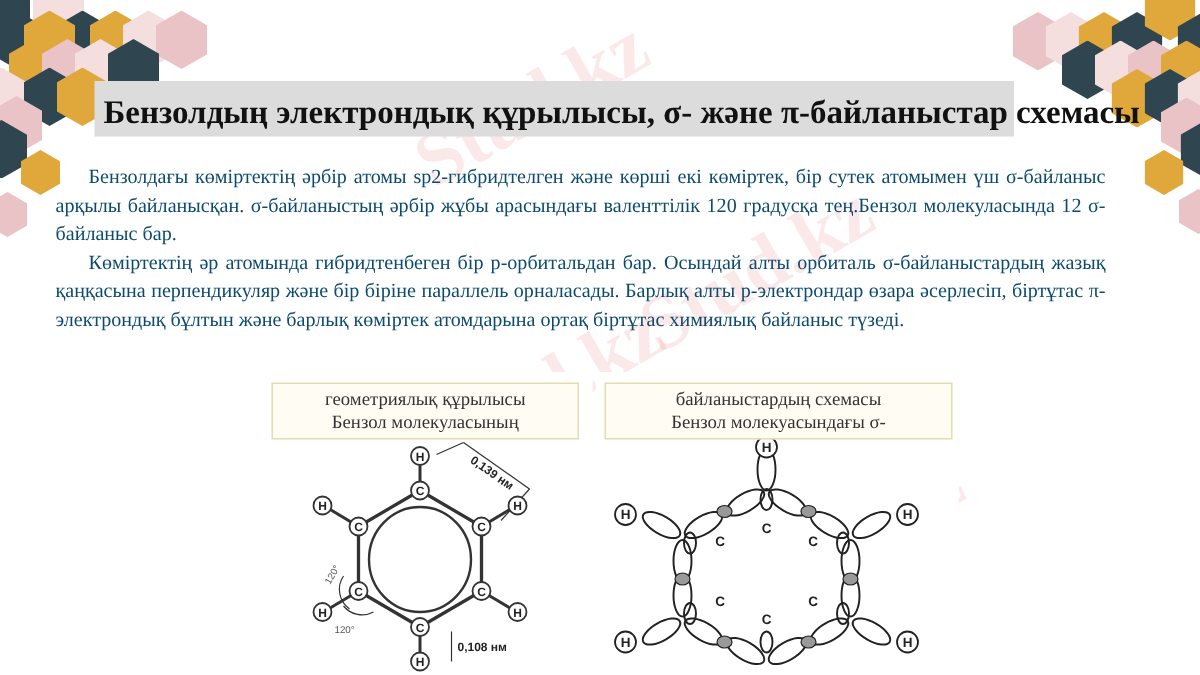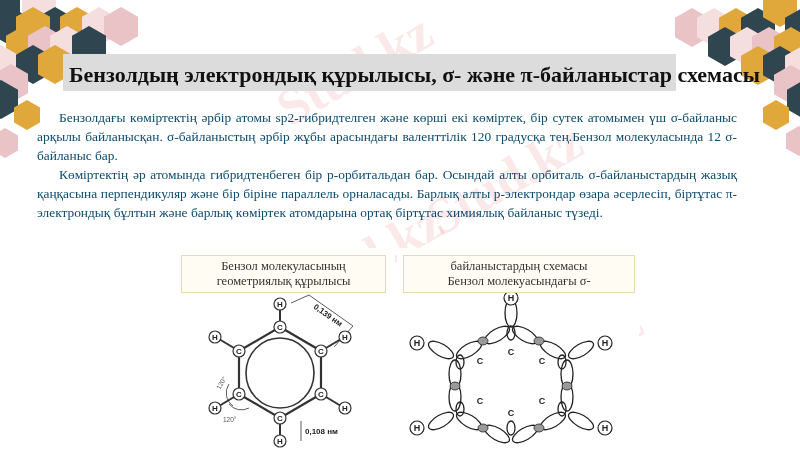--- a/index.html
+++ b/index.html
@@ -72,22 +72,22 @@
   <div class="title-text">Бензолдың электрондық құрылысы, σ- және π-байланыстар схемасы</div>
 </div>
 
 <div class="body-text">
   <p>Бензолдағы көміртектің әрбір атомы sp2-гибридтелген және көрші екі көміртек, бір сутек атомымен үш σ-байланыс арқылы байланысқан. σ-байланыстың әрбір жұбы арасындағы валенттілік 120 градусқа тең.Бензол молекуласында 12 σ-байланыс бар.</p>
   <p>Көміртектің әр атомында гибридтенбеген бір р-орбитальдан бар. Осындай алты орбиталь σ-байланыстардың жазық қаңқасына перпендикуляр және бір біріне параллель орналасады. Барлық алты р-электрондар өзара әсерлесіп, біртұтас π-электрондық бұлтын және барлық көміртек атомдарына ортақ біртұтас химиялық байланыс түзеді.</p>
 </div>
 
 <div class="figure fig-left">
   <div class="fig-label">
+    <div>геометриялық құрылысы</div>
     <div>Бензол молекуласының</div>
-    <div>геометриялық құрылысы</div>
   </div>
   <svg width="232" height="202">
     <g stroke="#333" stroke-width="2" fill="none">
 
       <polygon points="117,79 158,103 158,146 117,170 76,146 76,103" stroke-width="2.2"></polygon>
       <ellipse cx="117" cy="125" rx="34" ry="35" stroke-width="1.6"></ellipse>
 
       <line x1="117" y1="79" x2="117" y2="60"></line>
       <line x1="158" y1="103" x2="178" y2="91"></line>
       <line x1="158" y1="146" x2="178" y2="158"></line>

